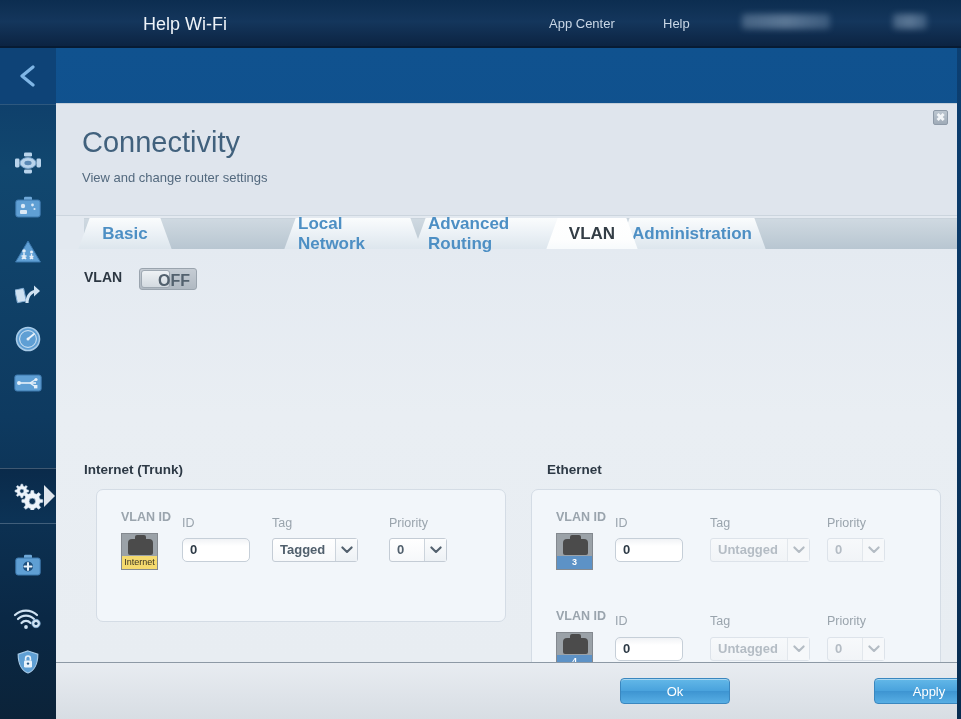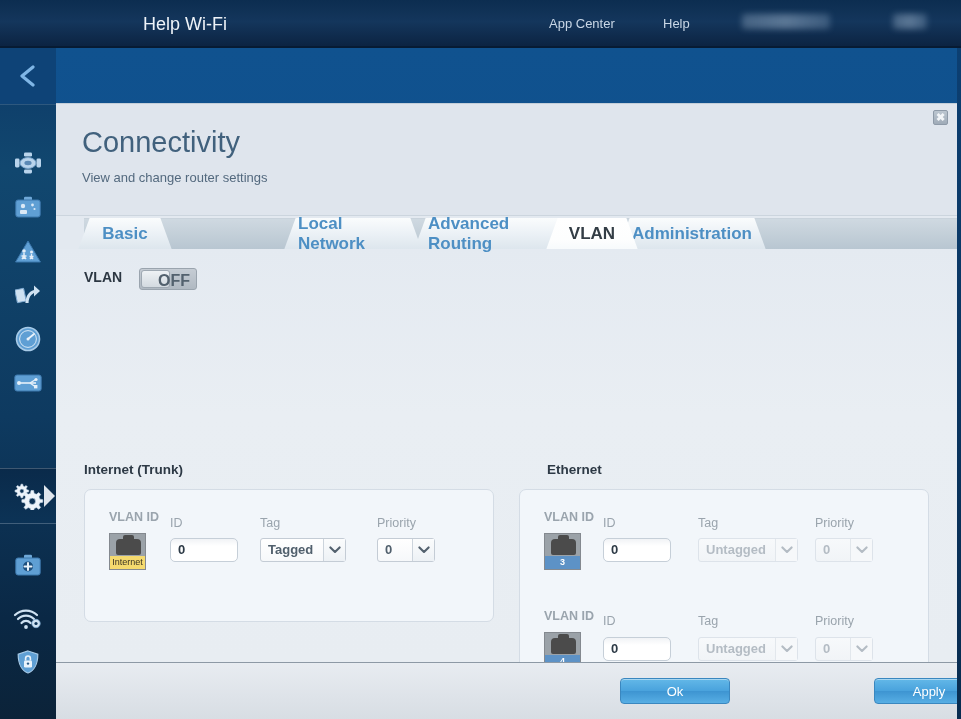--- a/index.html
+++ b/index.html
@@ -196,21 +196,21 @@
     display: flex; align-items: center; justify-content: center;
   }
 
   
   .panel-title {
     position: absolute; font-size: 13.5px; font-weight: bold; color: #2d3945;
   }
   .panel {
     position: absolute;
     background: #f2f6fa;
-    border: 1px solid #d4dce5; border-radius: 7px;
+    border: 1px solid #d4dce5; border-radius: 7px; margin-left: 12px;
   }
   .vlanid-label {
     position: absolute; font-size: 12.5px; font-weight: bold; color: #9aa4ad;
   }
   .portbox {
     position: absolute; width: 37px; height: 37px;
     background: #9ba2a8; border: 1px solid #84898f;
   }
   .portbox .jack {
     position: absolute; left: 6px; top: 5px; width: 25px; height: 16px;

